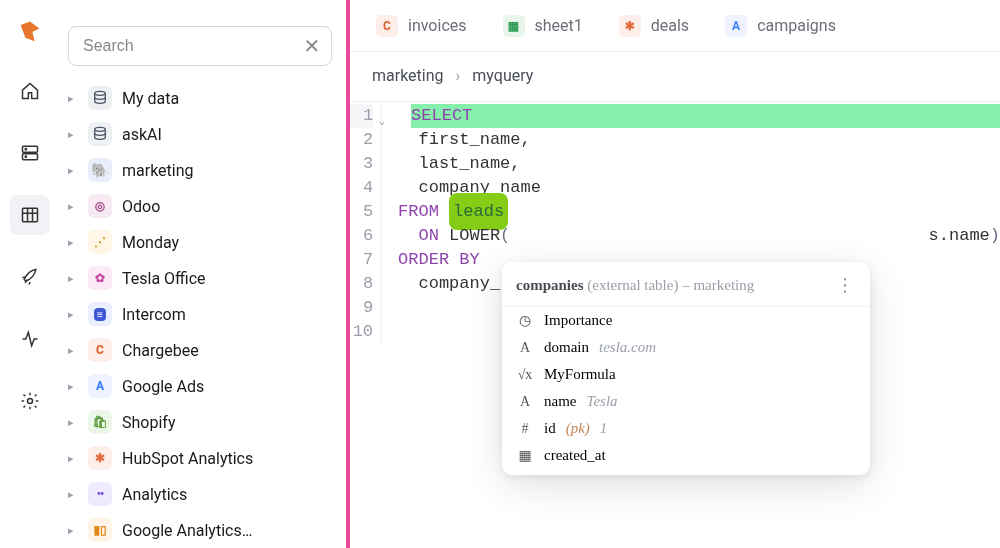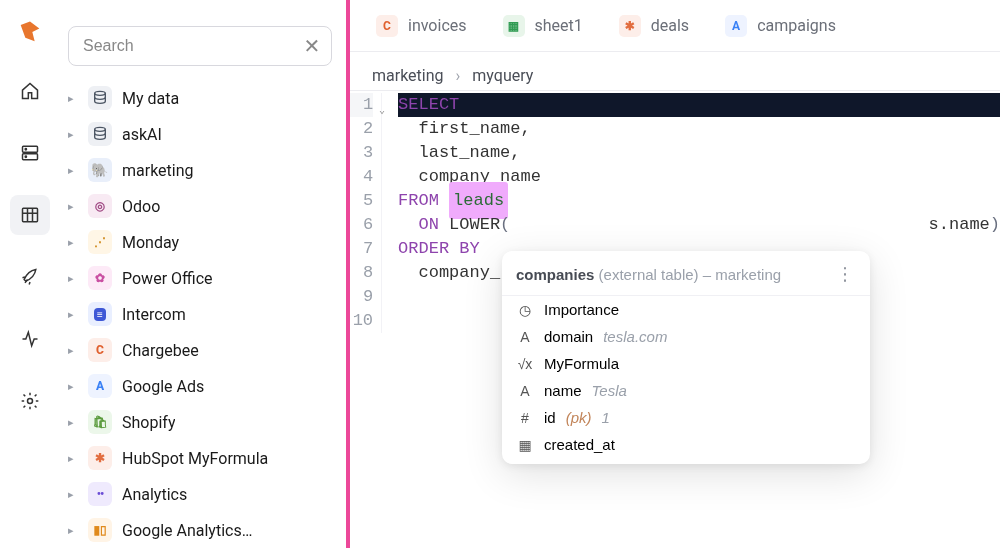--- a/index.html
+++ b/index.html
@@ -96,21 +96,21 @@
     padding: 0 18px; height: 100%;
     cursor: pointer;
     color: #6b6f78; font-size: 16px;
   }
   .tab-icon {
     width: 22px; height: 22px; border-radius: 5px;
     display:flex; align-items:center; justify-content:center;
     font-size: 12px; font-weight: 700;
   }
   .breadcrumb {
-    padding: 14px 22px 5px; font-size: 16px; color: #4a4e57;
+    padding: 14px 22px 16px; font-size: 16px; color: #4a4e57;
     border-bottom: 1px solid #ececf0;
   }
   .breadcrumb .sep { color: #a0a4ad; margin: 0 8px; }
 
   
   .editor-wrap { position: relative; flex:1; }
   .editor {
     font-family: "SFMono-Regular", Consolas, "Liberation Mono", Menlo, monospace;
     font-size: 17px;
     line-height: 24px;
@@ -123,35 +123,35 @@
     border-right: 1px solid #f2f2f6;
   }
   .gutter .ln { height: 24px; position: relative; }
   .ln.active { background: #f5f6f8; }
   .fold-marker {
     position: absolute; right: -12px; top: 6px;
     font-size: 10px; color: #888;
   }
   .code { padding-left: 16px; flex:1; }
   .code-line { height: 24px; white-space: pre; }
-  .code-line.hl { background: #0f172a; }
+  .code-line.hl { background: #86efac; margin-left: 13px; }
   .kw { color: #8e44ad; }
-  .tbl { background: #f0abfc; color: #2c6b37; padding: 9px 4px; border-radius: 3px; }
+  .tbl { background: #84cc16; color: #2c6b37; padding: 9px 4px; border-radius: 8px; }
   .txt { color: #333; }
   .brace { color: #6a7080; }
 
   
   .popup {
     position: absolute;
     left: 152px; top: 160px;
     width: 368px;
     background: #fff;
     border-radius: 10px;
     box-shadow: 0 10px 40px rgba(0,0,0,.12), 0 2px 8px rgba(0,0,0,.08);
-    font-family: Liberation Sans, sans-serif;
+    font-family: Liberation Serif, serif;
     font-size: 15px;
     padding: 0 0 6px 0;
   }
   .popup-head {
     display: flex; align-items: center; justify-content: space-between;
     padding: 12px 14px 10px; color: #8a8f99; border-bottom: 1px solid #f0f0f4;
   }
   .popup-head .pname { color: #474b54; font-weight: 600; }
   .popup-head .pmeta { color: #9aa0aa; }
   .popup-head .pmenu { color: #8a8f99; letter-spacing: 2px; font-size: 18px; cursor:pointer; }
@@ -258,21 +258,21 @@
         <span class="src-icon" style="background:#fff6e6;color:#d08a1c">
           <span style="color:#d08a1c">⋰</span>
         </span>
         <span class="src-label">Monday</span>
       </div>
       <div class="tree-item">
         <span class="chevron">▸</span>
         <span class="src-icon" style="background:#fdeaf7;color:#c94fa2">
           <span style="color:#c94fa2">✿</span>
         </span>
-        <span class="src-label">Power Office</span>
+        <span class="src-label">Tesla Office</span>
       </div>
       <div class="tree-item">
         <span class="chevron">▸</span>
         <span class="src-icon" style="background:#e9efff;color:#3e58d6">
           <span style="background:#3e58d6;color:#fff;border-radius:4px;padding:1px 3px;font-size:10px">≡</span>
         </span>
         <span class="src-label">Intercom</span>
       </div>
       <div class="tree-item">
         <span class="chevron">▸</span>
@@ -293,21 +293,21 @@
         <span class="src-icon" style="background:#ecf7ea;color:#5b9b3d">
           <span style="color:#5b9b3d">🛍</span>
         </span>
         <span class="src-label">Shopify</span>
       </div>
       <div class="tree-item">
         <span class="chevron">▸</span>
         <span class="src-icon" style="background:#fdeee9;color:#e26d3f">
           <span style="color:#e26d3f">✱</span>
         </span>
-        <span class="src-label">HubSpot MyFormula</span>
+        <span class="src-label">HubSpot Analytics</span>
       </div>
       <div class="tree-item">
         <span class="chevron">▸</span>
         <span class="src-icon" style="background:#efeafd;color:#6b4dd6">
           <span style="color:#6b4dd6;letter-spacing:-1px">••</span>
         </span>
         <span class="src-label">Analytics</span>
       </div>
       <div class="tree-item">
         <span class="chevron">▸</span>

